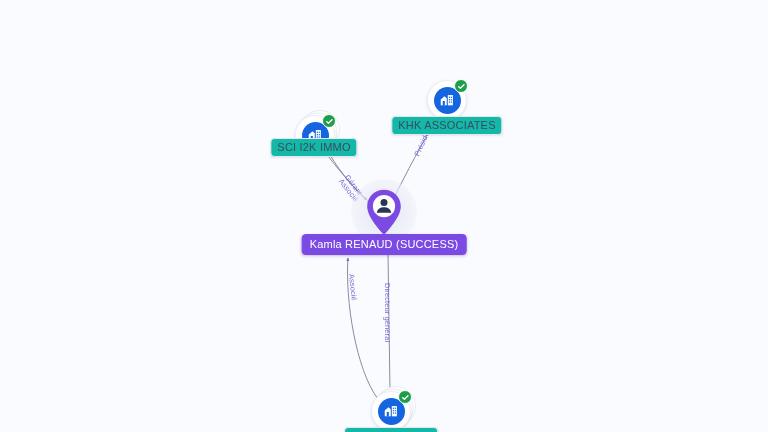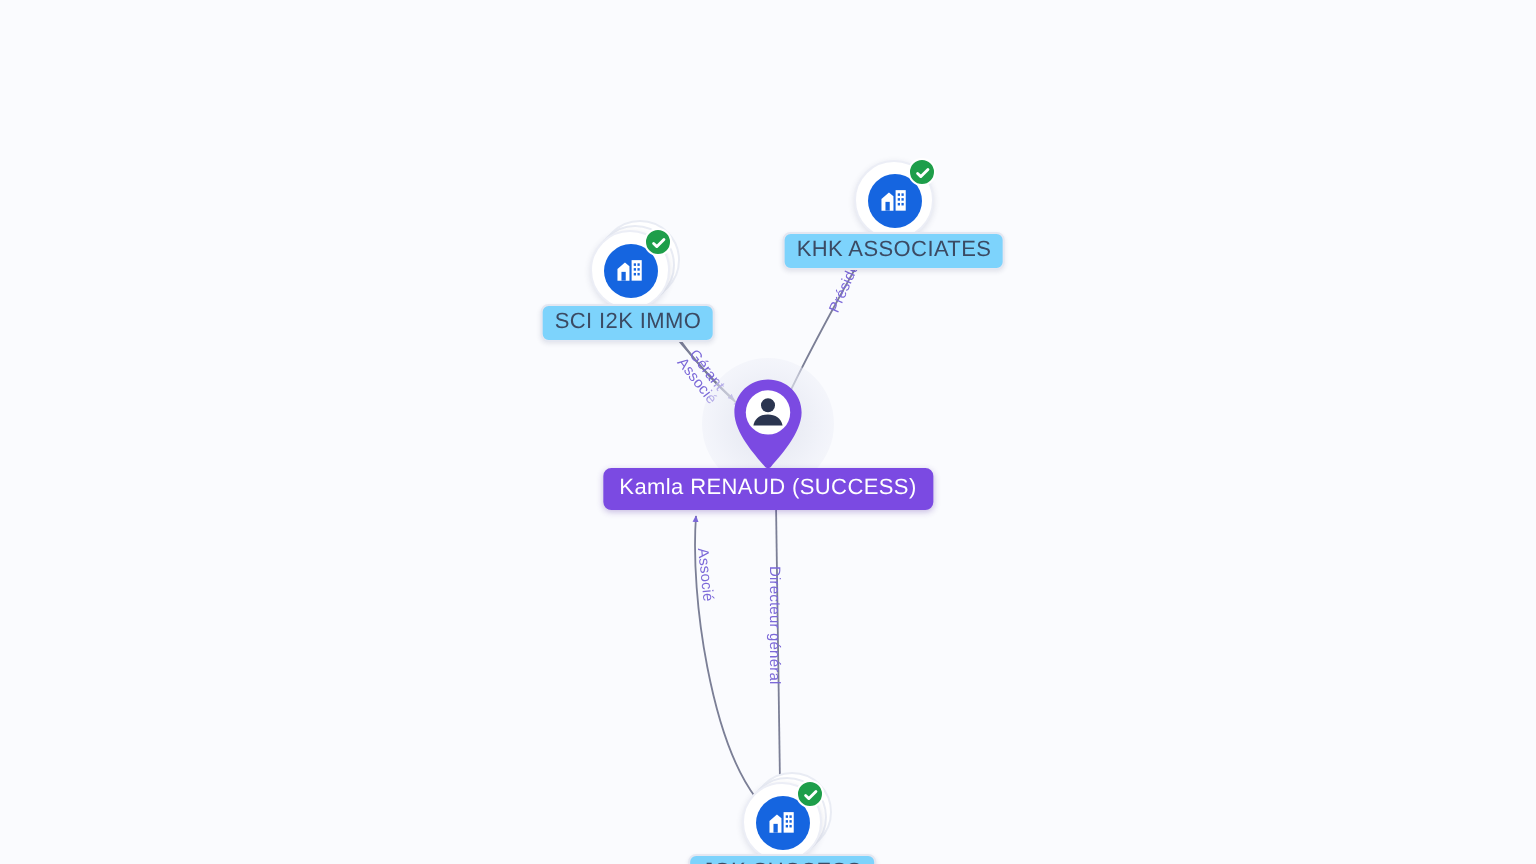--- a/index.html
+++ b/index.html
@@ -91,21 +91,21 @@
     position: relative;
     width: 38px; height: 48px;
   }
   .person-pin svg { display: block; }
 
   
   .node-label {
     position: absolute;
     transform: translateX(-50%);
     white-space: nowrap;
-    background: #7dd3fc;
+    background: #14b8a6;
     border: 1px solid #e4e7f1;
     border-radius: 4px;
     padding: 2px 6px 3px 6px;
     font-size: 11px;
     line-height: 12px;
     color: #3b4a63;
     letter-spacing: 0.2px;
     box-shadow: 0 1px 2px rgba(40,50,90,0.10);
   }
   .node-label.primary {
@@ -188,21 +188,21 @@
               <rect x="17.6" y="14.2" width="1.7" height="1.9" fill="#1565e0"></rect>
             </svg>
           </div>
           <div class="verified-badge">
             <svg width="9" height="9" viewBox="0 0 12 12" aria-hidden="true">
               <path d="M2.4 6.3 L4.6 8.4 L9.3 3.6" fill="none" stroke="#ffffff" stroke-width="1.9" stroke-linecap="round" stroke-linejoin="round"></path>
             </svg>
           </div>
         </div>
       </div>
-      <div class="node-label" style="left: 314px; top: 152px;">SCI I2K IMMO</div>
+      <div class="node-label" style="left: 314px; top: 138px;">SCI I2K IMMO</div>
       <div class="node-glyph-wrap" style="left: 447px; top: 100px;">
         <div class="company-disc">
           <div class="company-inner">
             <svg width="16" height="16" viewBox="0 0 24 24" aria-hidden="true">
               <path d="M2.6 11.2 L8.2 6.4 L11.6 9.2 L11.6 20 L2.6 20 Z" fill="#ffffff"></path>
               <rect x="5.6" y="13.4" width="3.2" height="6.6" fill="#1565e0"></rect>
               <rect x="13.2" y="4.6" width="7.6" height="15.4" fill="#ffffff"></rect>
               <rect x="14.8" y="7.0" width="1.7" height="1.9" fill="#1565e0"></rect>
               <rect x="17.6" y="7.0" width="1.7" height="1.9" fill="#1565e0"></rect>
               <rect x="14.8" y="10.6" width="1.7" height="1.9" fill="#1565e0"></rect>

